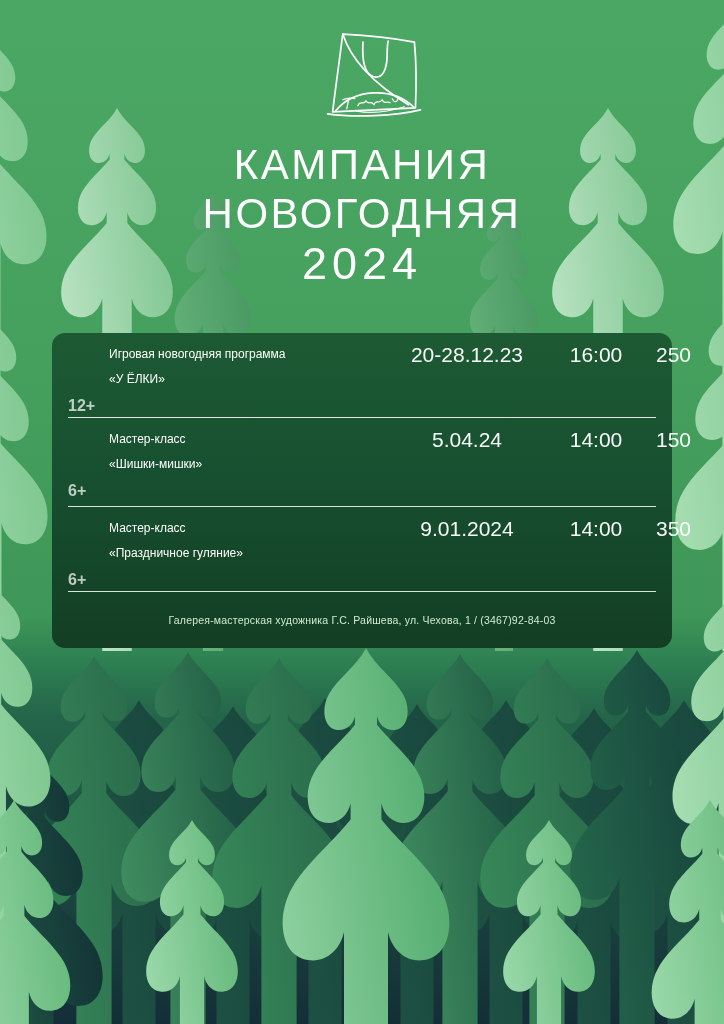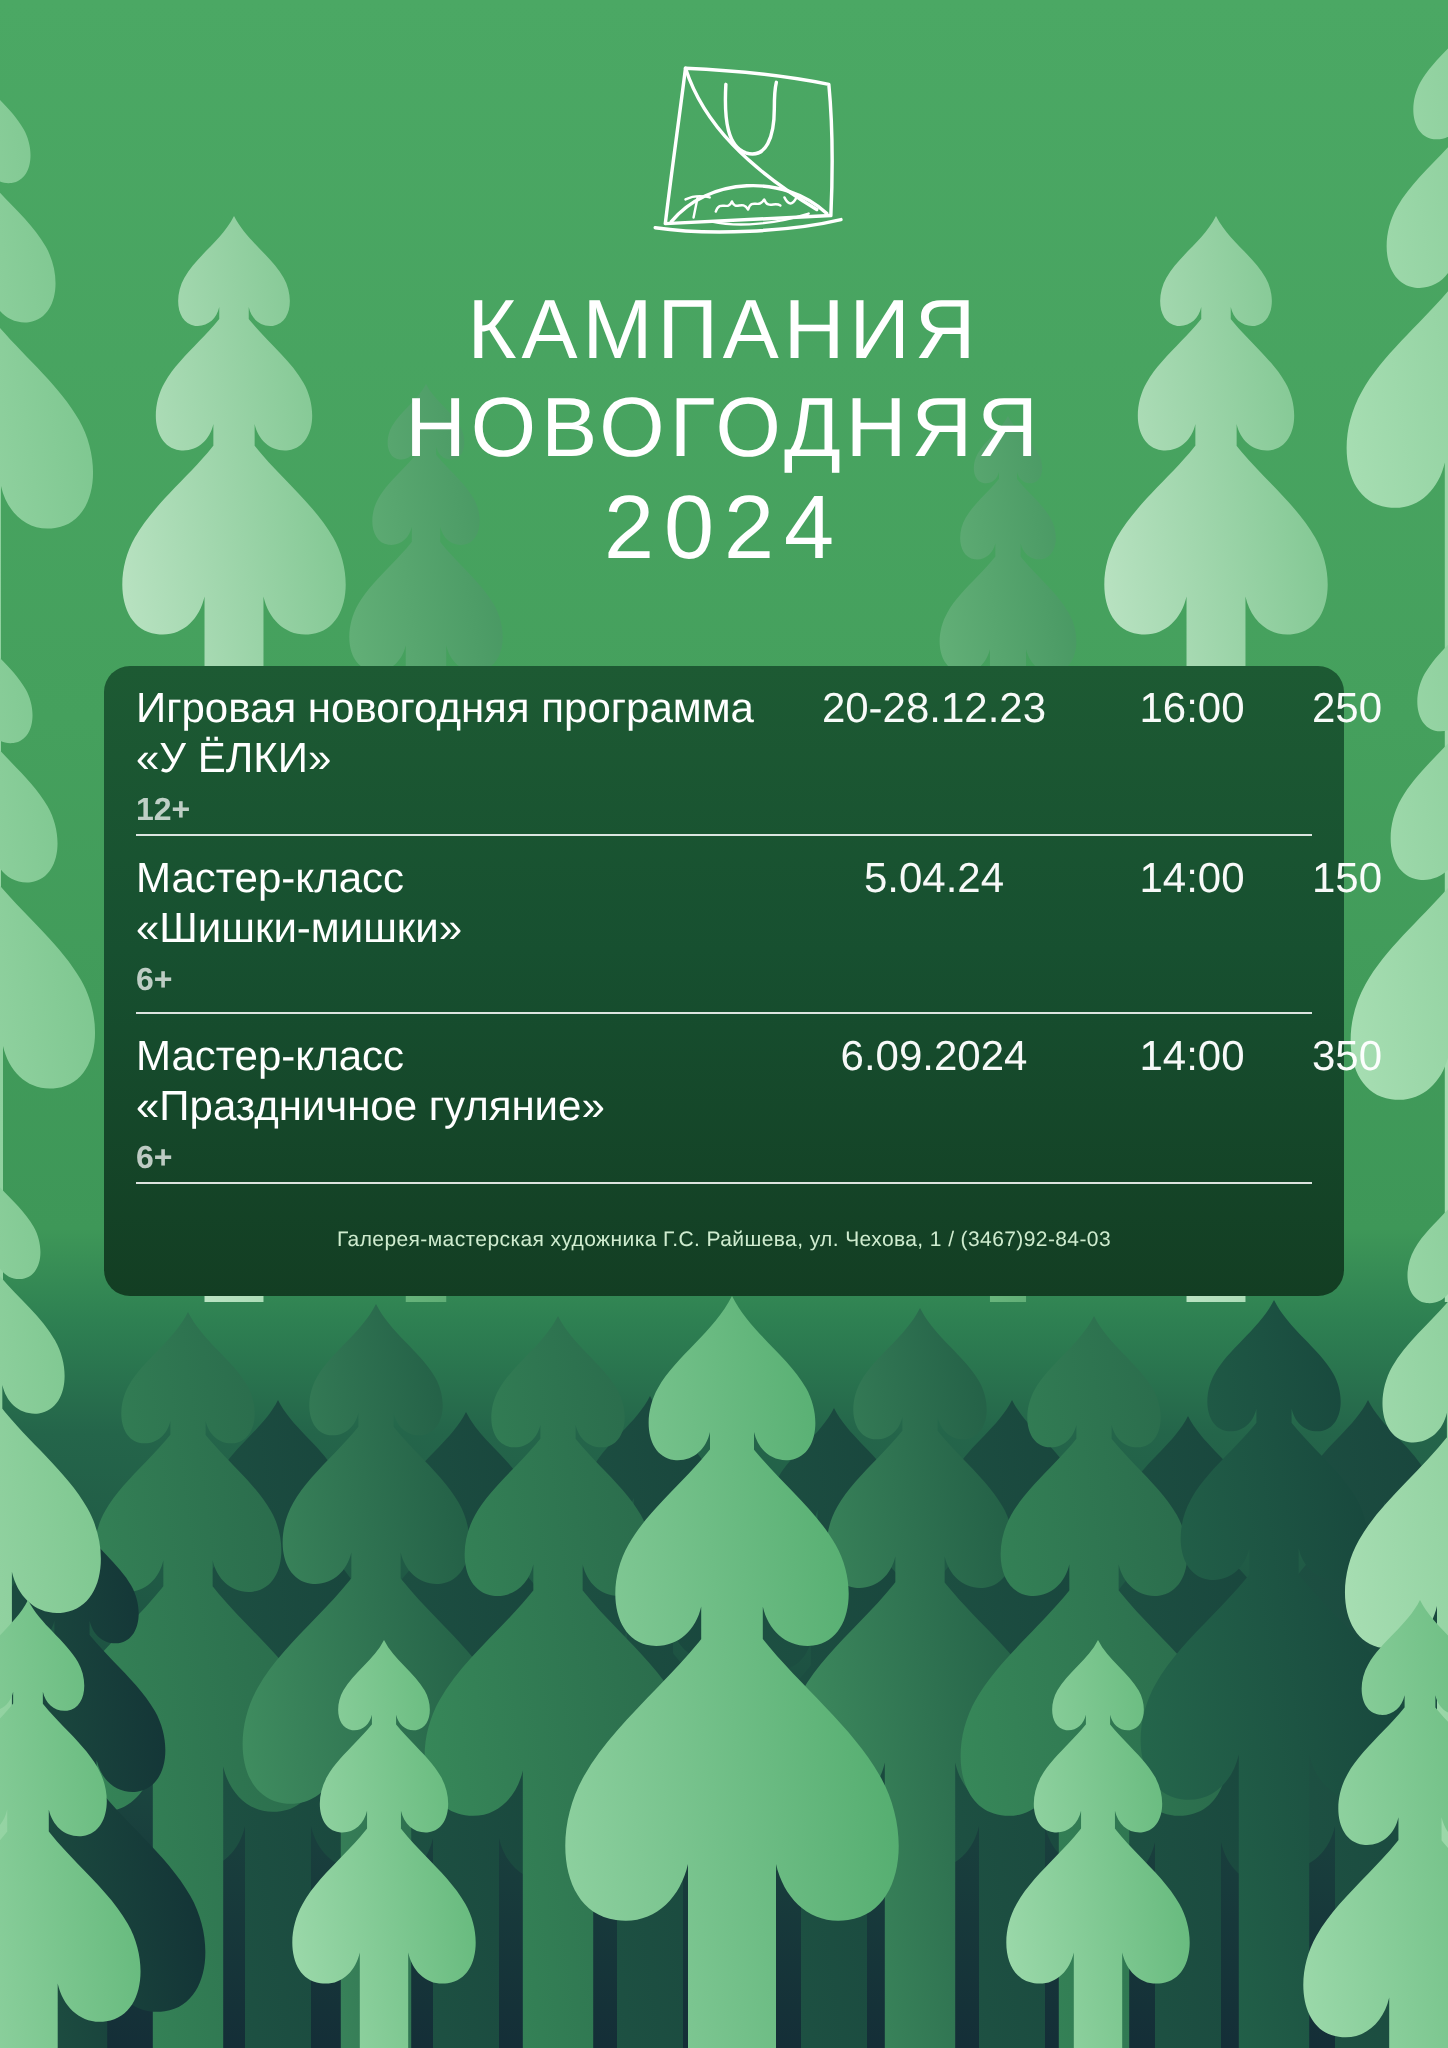--- a/index.html
+++ b/index.html
@@ -45,21 +45,21 @@
   }
   .phead .h-price{text-align:right;}
   .prow{
     display:grid;grid-template-columns:330px 138px 120px auto;
     border-bottom:1px solid rgba(255,255,255,.85);
     padding-top:9px;box-sizing:border-box;
   }
   .prow.r1{height:85px;}
   .prow.r2{height:89px;}
   .prow.r3{height:85px;}
-  .ev-line{font-size:21px;line-height:25px;color:#ffffff;}
+  .ev-line{font-size:12px;line-height:25px;color:#ffffff;margin-left:41px;}
   .ev-age{font-size:16px;line-height:20px;margin-top:4px;color:rgba(255,255,255,.72);font-weight:bold;}
   .cell-date,.cell-time,.cell-price{font-size:21px;line-height:25px;color:rgba(255,255,255,.97);text-align:center;}
   .cell-price{text-align:right;}
   .pfoot{
     flex:1;display:flex;align-items:center;justify-content:center;
     font-size:10.5px;letter-spacing:.2px;color:#cfeccf;
   }
 </style>
 </head>
 <body>
@@ -226,21 +226,21 @@
       <div class="cell-time">14:00</div>
       <div class="cell-price">150</div>
     </div>
 
     <div class="prow r3">
       <div>
         <div class="ev-line">Мастер-класс</div>
         <div class="ev-line">«Праздничное гуляние»</div>
         <div class="ev-age">6+</div>
       </div>
-      <div class="cell-date">6.09.2024</div>
+      <div class="cell-date">9.01.2024</div>
       <div class="cell-time">14:00</div>
       <div class="cell-price">350</div>
     </div>
 
     <div class="pfoot">Галерея-мастерская художника Г.С. Райшева, ул. Чехова, 1  /  (3467)92-84-03</div>
   </div>
 
 </div>
 
 </body></html>

